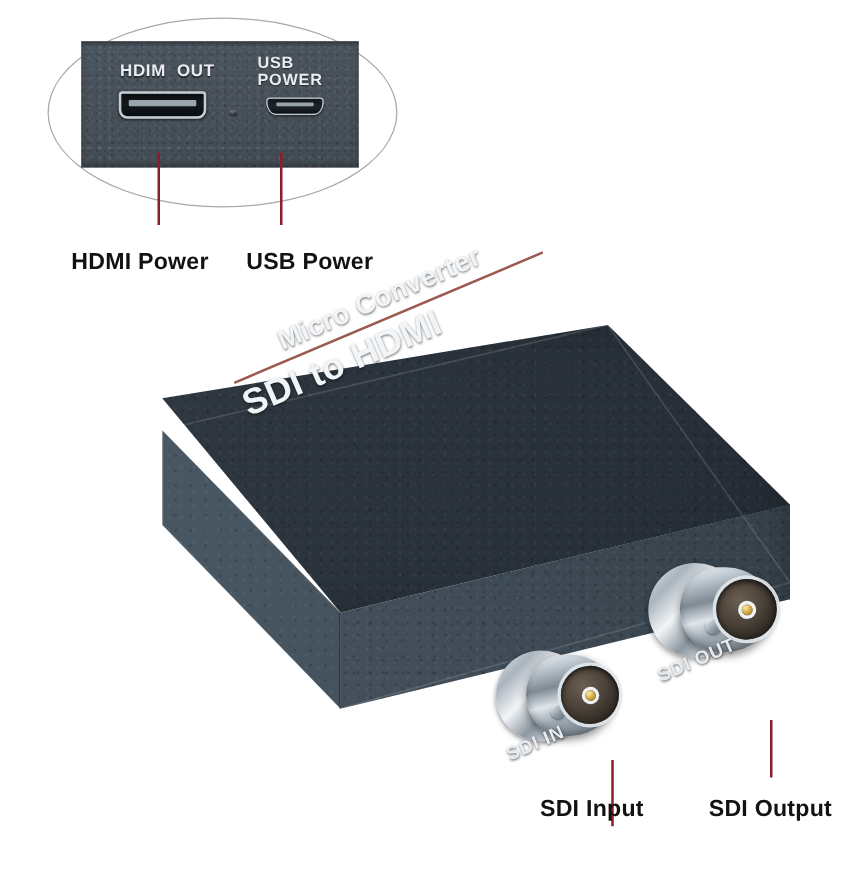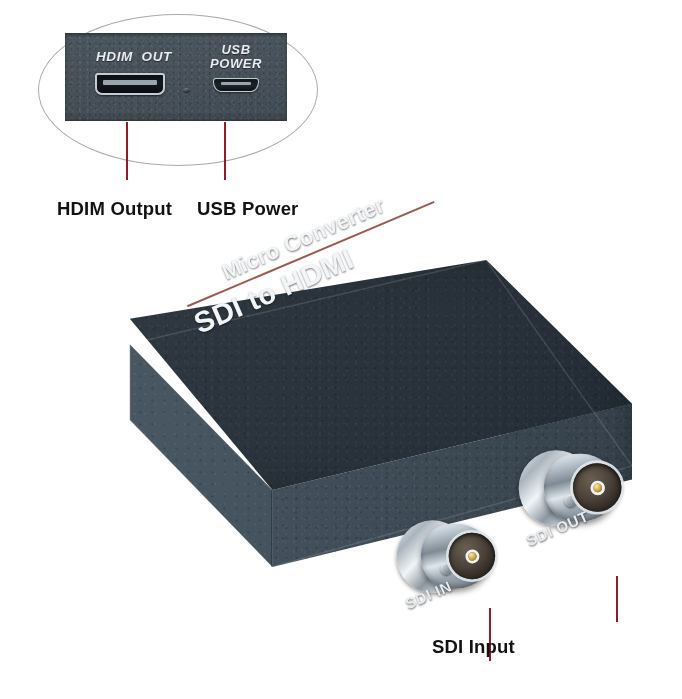--- a/index.html
+++ b/index.html
@@ -34,34 +34,33 @@
     box-sizing: border-box;
     background: transparent;
   }
 
   
   .port-panel {
     position: absolute;
     left: 65px;
     top: 33px;
     width: 222px;
-    height: 88px;
+    height: 101px;
     background:
       radial-gradient(circle at 18% 22%, rgba(255,255,255,0.055) 0 1px, transparent 1.2px),
       radial-gradient(circle at 61% 47%, rgba(255,255,255,0.05) 0 1px, transparent 1.2px),
       radial-gradient(circle at 36% 78%, rgba(255,255,255,0.045) 0 1px, transparent 1.2px),
       radial-gradient(circle at 84% 66%, rgba(255,255,255,0.05) 0 1px, transparent 1.2px),
       radial-gradient(circle at 8% 62%, rgba(0,0,0,0.16) 0 1px, transparent 1.2px),
       radial-gradient(circle at 48% 14%, rgba(0,0,0,0.14) 0 1px, transparent 1.2px),
       linear-gradient(175deg, #4a555f 0%, #485159 42%, #414b53 100%);
     background-size: 7px 7px, 9px 9px, 11px 11px, 8px 8px, 6px 6px, 10px 10px, 100% 100%;
     box-shadow: inset 0 1px 0 rgba(255,255,255,0.10),
                 inset 0 -2px 5px rgba(0,0,0,0.30);
     overflow: hidden;
-    font-style: italic;
   }
   .port-panel::before {
     content: "";
     position: absolute;
     left: 0; right: 0; top: 0;
     height: 4px;
     background: linear-gradient(180deg, #2d353c, rgba(45,53,60,0));
   }
 
   .silk {
@@ -75,21 +74,20 @@
   }
   .silk-hdmi {
     left: 31px;
     top: 17px;
     font-size: 13.5px;
   }
   .silk-usb {
     left: 141px;
     top: 10px;
     font-size: 13px;
-    text-align: center;
     width: 60px;
   }
 
   
   .hdmi-port {
     position: absolute;
     left: 30px;
     top: 40px;
     width: 70px;
     height: 22px;
@@ -370,21 +368,21 @@
     <div class="silk silk-usb">USB
 POWER</div>
     <div class="hdmi-port"></div>
     <div class="led-dot"></div>
     <div class="usb-port"></div>
   </div>
 
   <div class="leader leader-hdmi"></div>
   <div class="leader leader-usb"></div>
 
-  <div class="annot annot-hdmi">HDIM Output</div>
+  <div class="annot annot-hdmi">HDMI Power</div>
   <div class="annot annot-usb">USB Power</div>
 
   <div class="device">
 
     <div class="face face-front"></div>
     <div class="face face-right"></div>
     <div class="face face-top"></div>
 
     <div class="edge-seam">
       <svg width="620" height="330" viewBox="0 0 620 330" aria-hidden="true">
@@ -419,14 +417,15 @@
     </div>
 
     <div class="bnc-label bnc-label-in">SDI IN</div>
     <div class="bnc-label bnc-label-out">SDI OUT</div>
   </div>
 
   <div class="leader leader-sdi-in"></div>
   <div class="leader leader-sdi-out"></div>
 
   <div class="annot annot-sdi-in">SDI Input</div>
+  <div class="annot annot-sdi-out">SDI Output</div>
 
 </div>
 
 </body></html>

